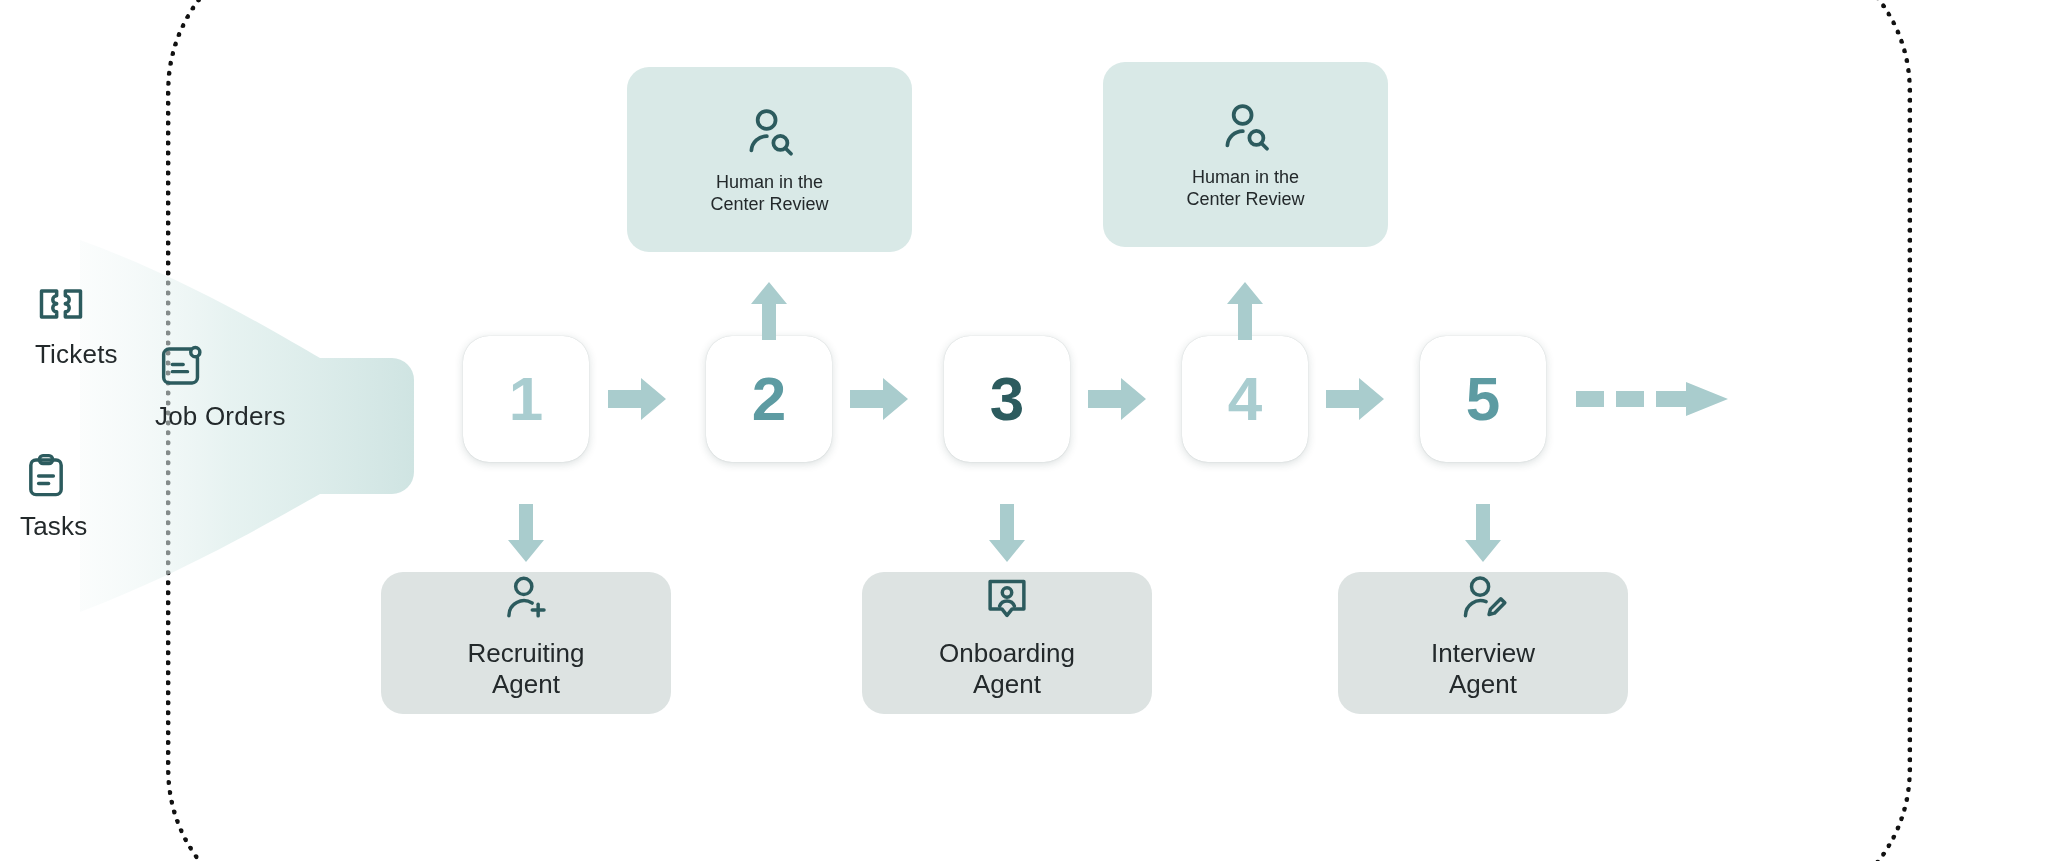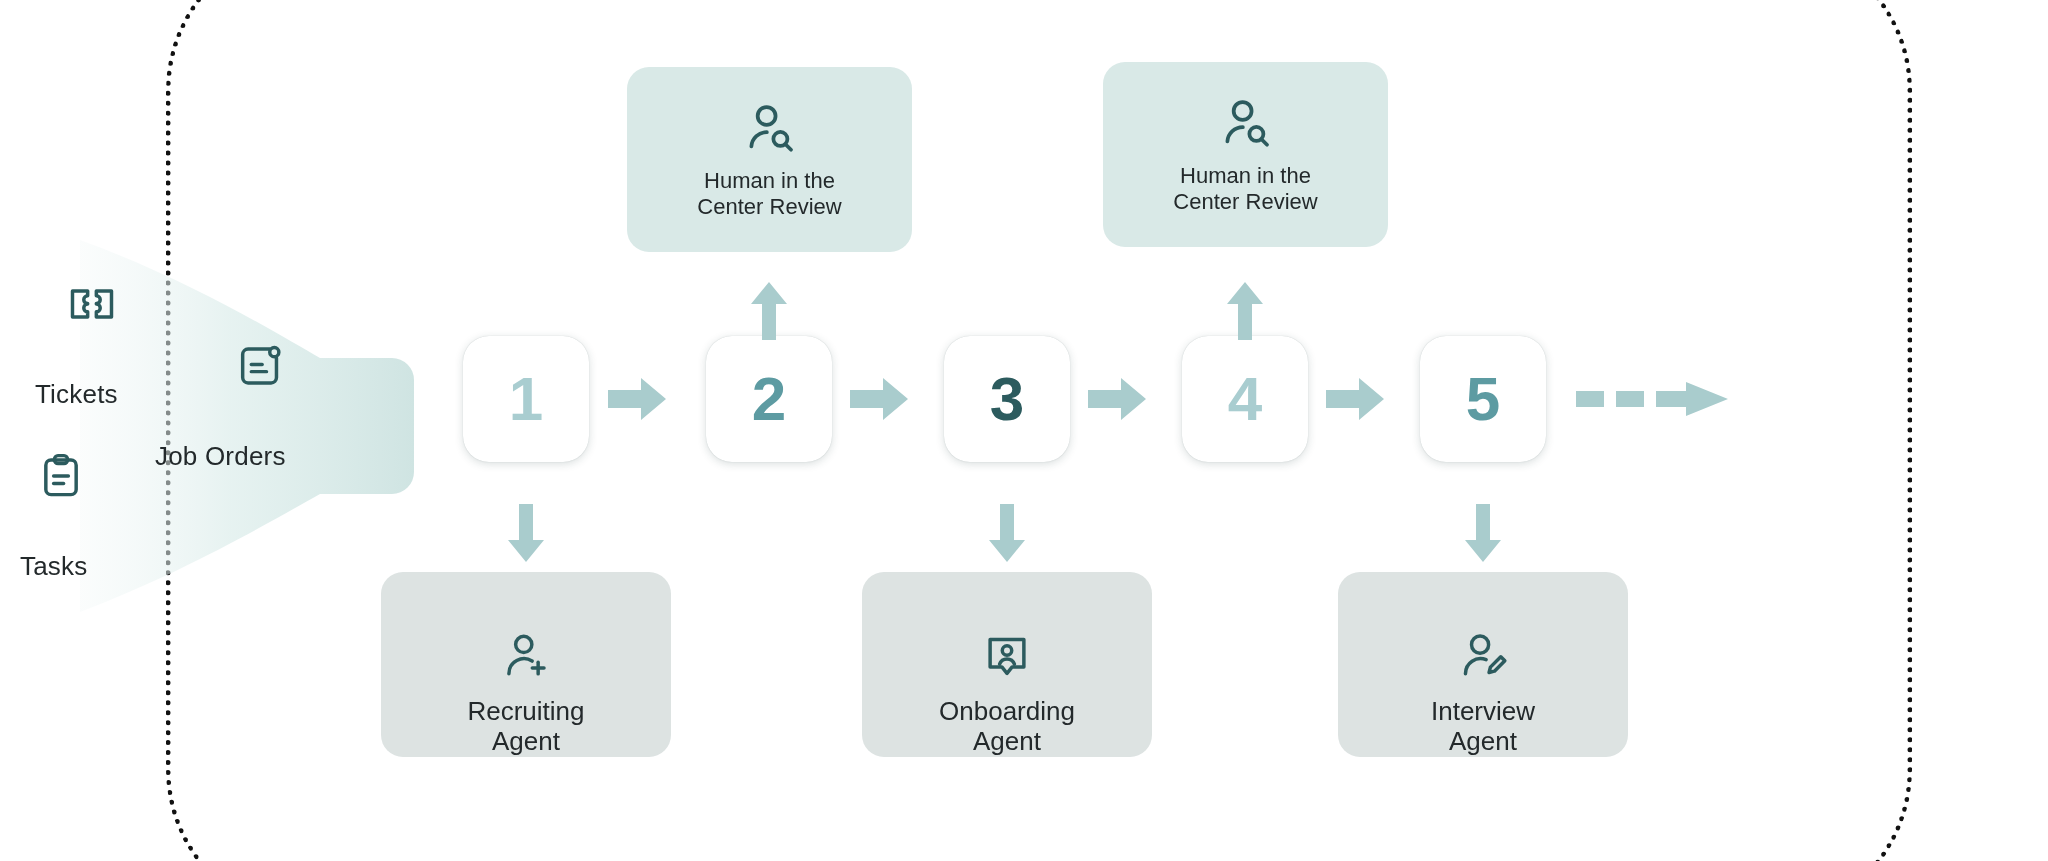--- a/index.html
+++ b/index.html
@@ -21,21 +21,21 @@
     border:5px dotted #111111;
     border-radius:150px;
     box-sizing:border-box;
     pointer-events:none;
   }
 
   
   .funnel{position:absolute;left:70px;top:240px;width:390px;height:380px;}
 
   
-  .src{position:absolute;display:flex;flex-direction:column;align-items:flex-end;gap:40px;}
+  .src{position:absolute;display:flex;flex-direction:column;align-items:flex-start;}
   .src .lbl{font-size:26px;font-weight:400;color:#23292b;margin-top:9px;letter-spacing:.2px;white-space:nowrap;}
   .src .ico{width:52px;height:52px;display:block;}
   #src-tickets{left:35px;top:278px;}
   #src-joborders{left:155px;top:340px;}
   #src-tasks{left:20px;top:450px;}
 
   
   .step{
     position:absolute;
     width:126px;height:126px;
@@ -60,29 +60,29 @@
 
   
   .review{
     position:absolute;
     width:285px;height:185px;
     background:#d9e9e7;
     border-radius:22px;
     display:flex;flex-direction:column;align-items:center;justify-content:center;
   }
   .review .ico{width:58px;height:58px;margin-bottom:10px;}
-  .review .txt{font-size:22px;line-height:1.18;text-align:center;color:#23292b;}
+  .review .txt{font-size:18px;line-height:1.18;text-align:center;color:#23292b;}
 
   
   .agent{
     position:absolute;
-    width:290px;height:185px;
+    width:290px;height:142px;
     background:#dde3e2;
     border-radius:22px;
-    display:flex;flex-direction:column;align-items:center;justify-content:flex-end;
+    display:flex;flex-direction:column;align-items:center;justify-content:flex-start;
   }
   .agent .ico{width:54px;height:54px;margin-bottom:12px;}
   .agent .txt{font-size:26px;line-height:1.18;text-align:center;color:#23292b;}
 
   
   .outcome{
     position:absolute;
     left:1742px;top:256px;
     width:288px;height:288px;
     border-radius:50%;

